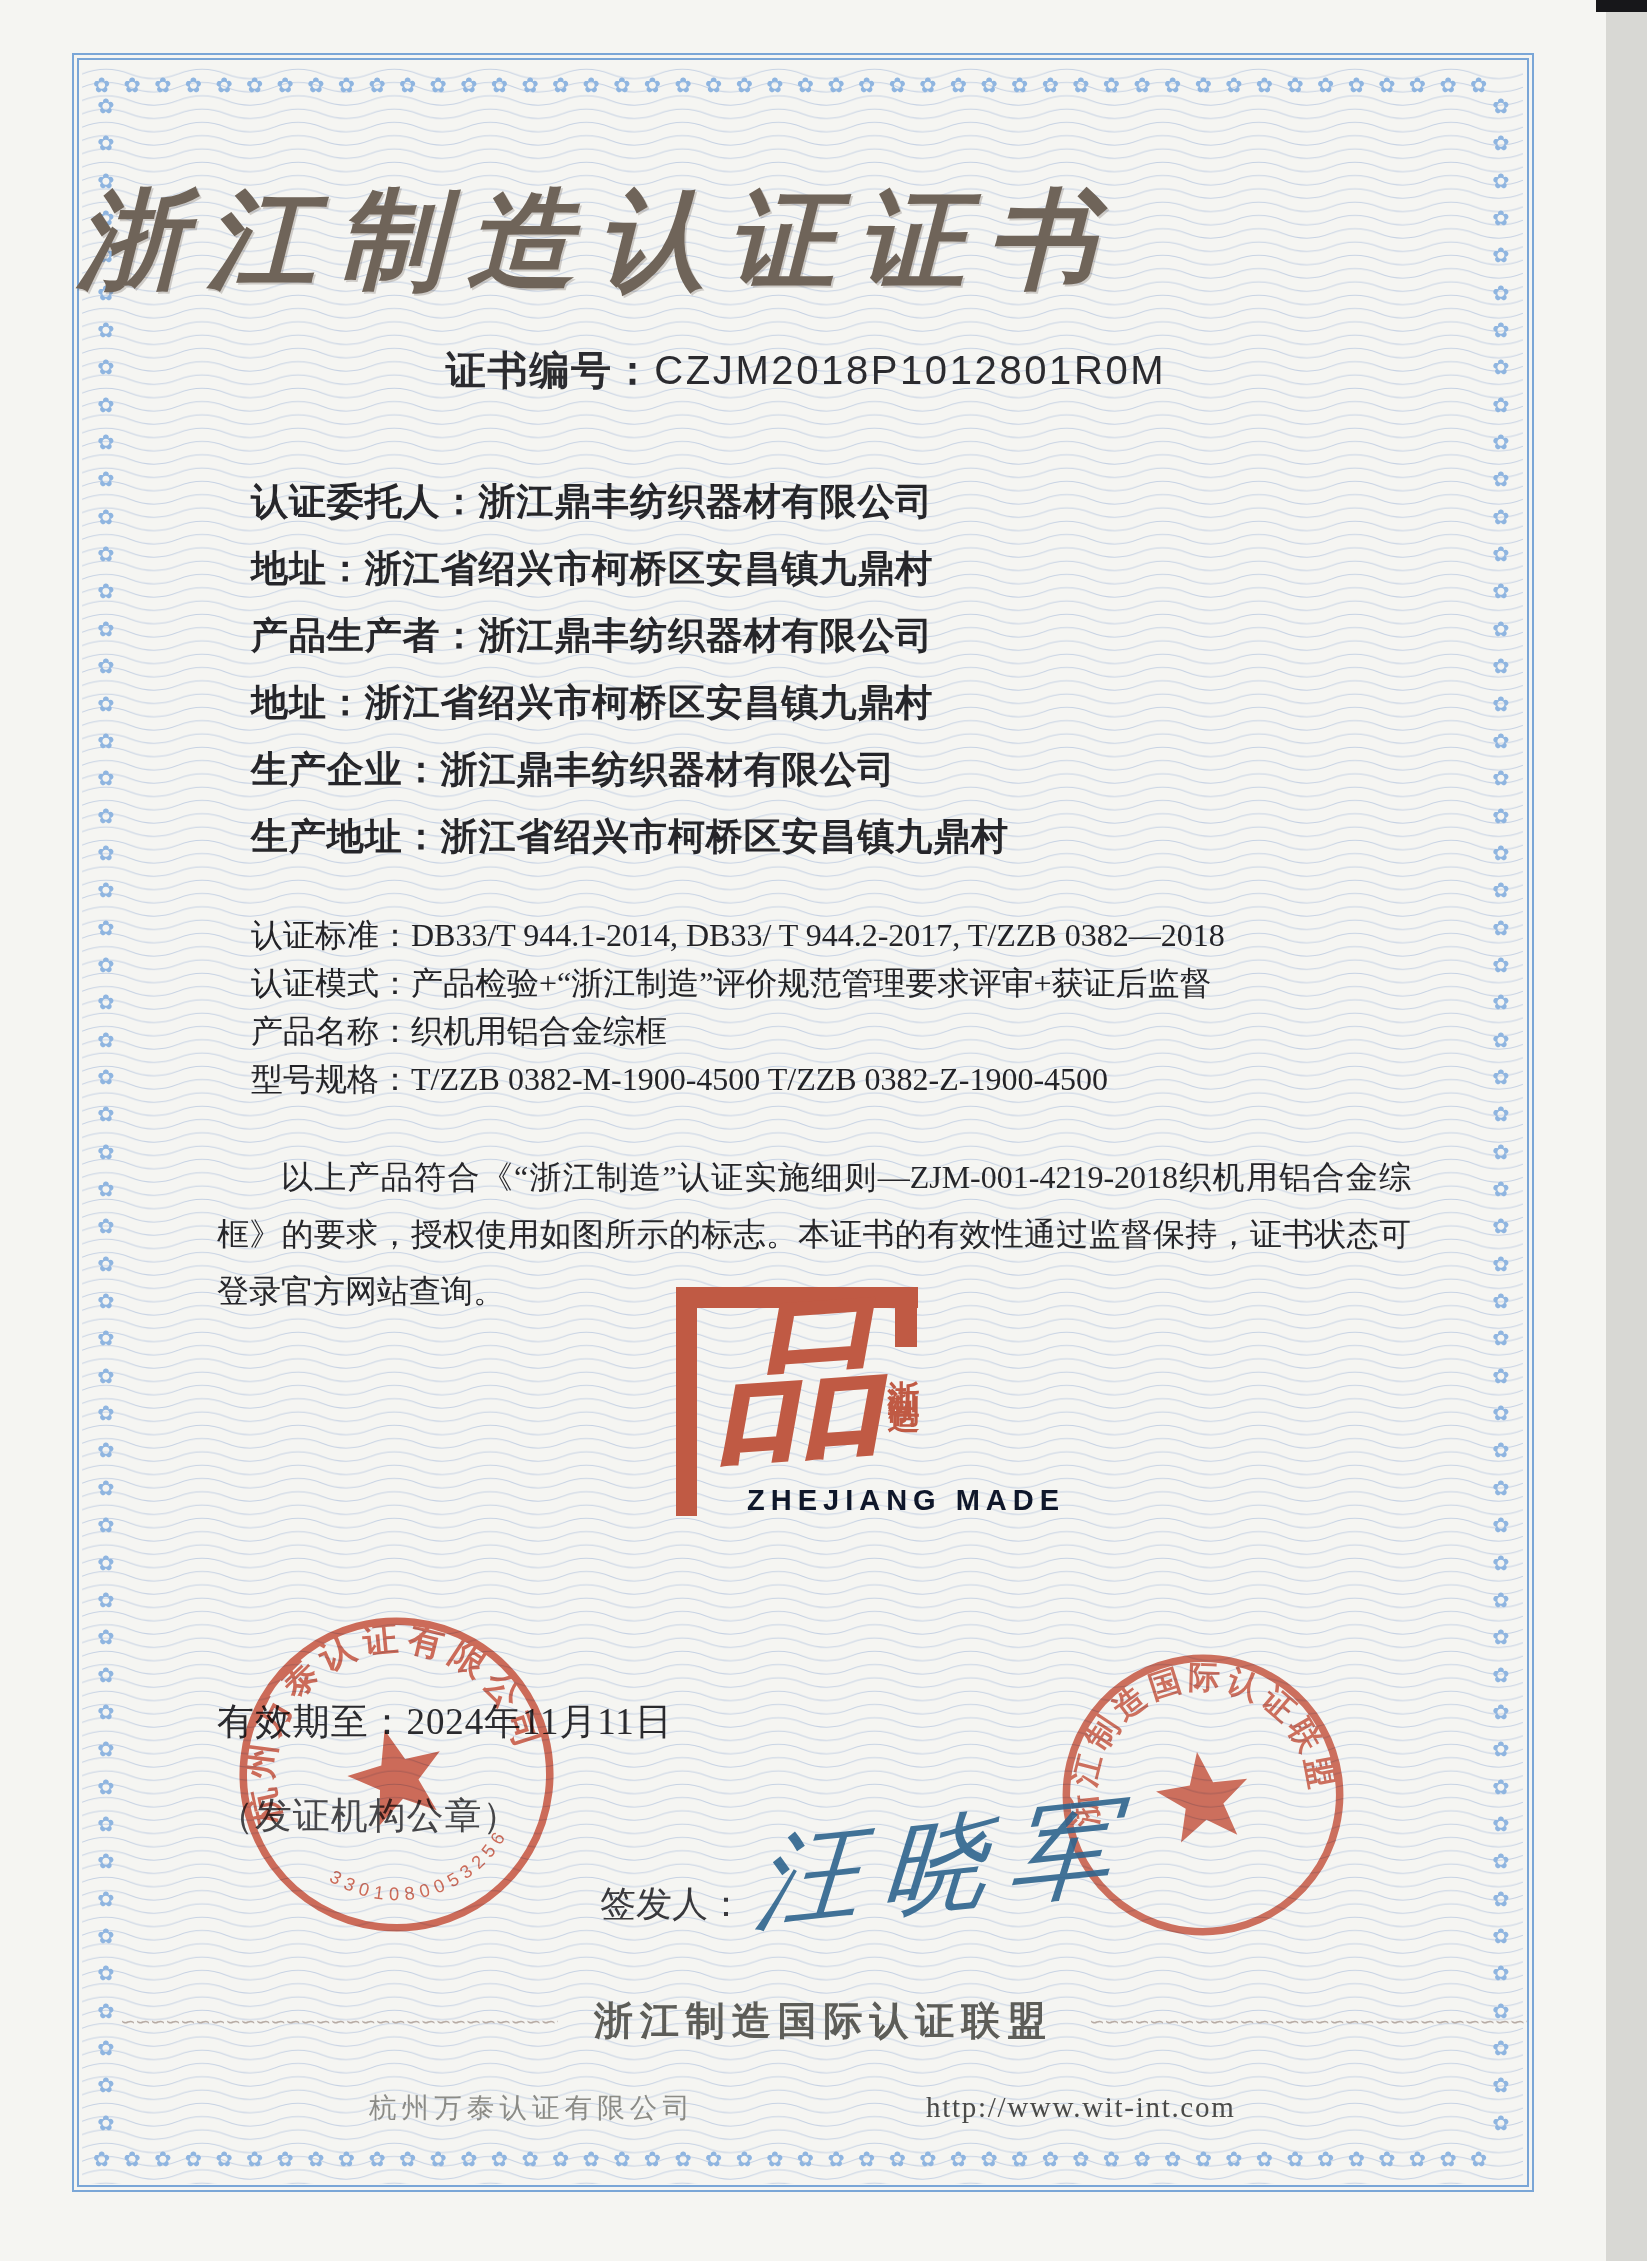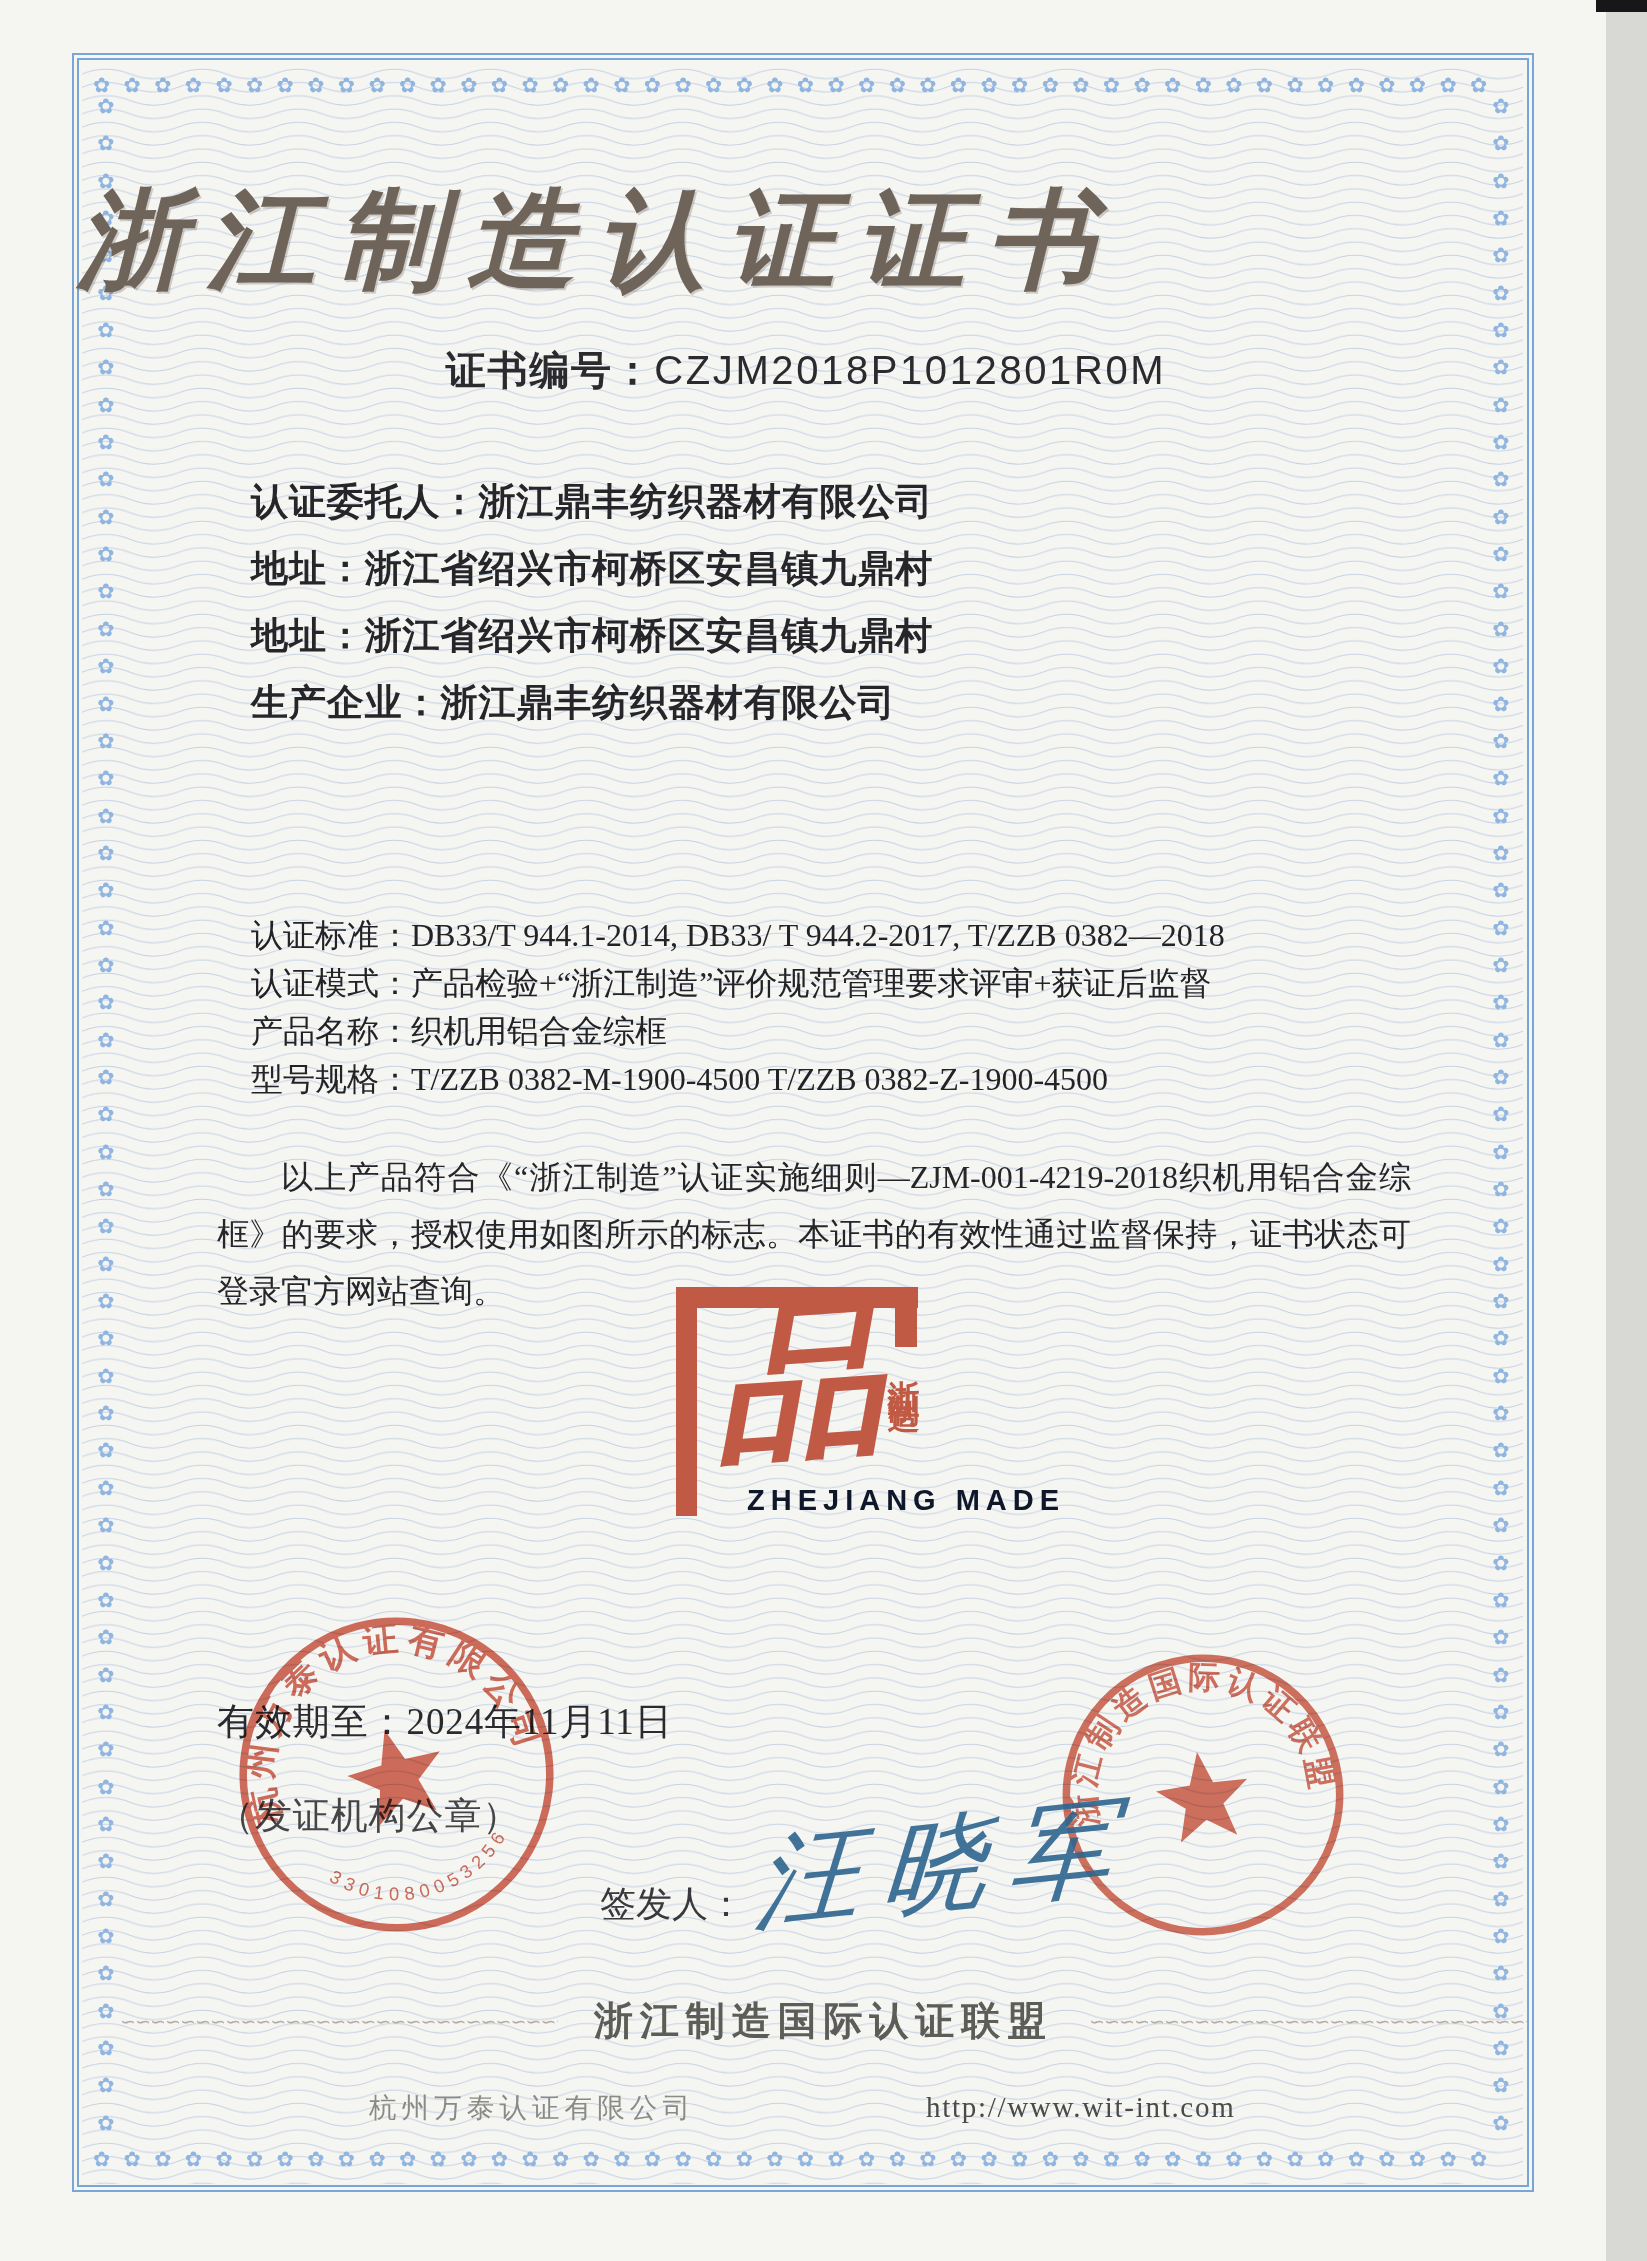--- a/index.html
+++ b/index.html
@@ -129,22 +129,24 @@
 
   <div class="content title">浙江制造认证证书</div>
 
   <div class="content certline">
     <span>证书编号：</span><span class="num">CZJM2018P1012801R0M</span>
   </div>
 
   <div class="content fields">
     <div><span>认证委托人：</span><span>浙江鼎丰纺织器材有限公司</span></div>
     <div><span>地址：</span><span>浙江省绍兴市柯桥区安昌镇九鼎村</span></div>
+    <div><span>产品生产者：</span><span>浙江鼎丰纺织器材有限公司</span></div>
     <div><span>地址：</span><span>浙江省绍兴市柯桥区安昌镇九鼎村</span></div>
     <div><span>生产企业：</span><span>浙江鼎丰纺织器材有限公司</span></div>
+    <div><span>生产地址：</span><span>浙江省绍兴市柯桥区安昌镇九鼎村</span></div>
   </div>
 
   <div class="content specs">
     <div><span>认证标准：</span><span>DB33/T 944.1-2014, DB33/ T 944.2-2017, T/ZZB 0382—2018</span></div>
     <div><span>认证模式：</span><span>产品检验+“浙江制造”评价规范管理要求评审+获证后监督</span></div>
     <div><span>产品名称：</span><span>织机用铝合金综框</span></div>
     <div><span>型号规格：</span><span>T/ZZB 0382-M-1900-4500 T/ZZB 0382-Z-1900-4500</span></div>
   </div>
 
   <div class="content statement">以上产品符合《“浙江制造”认证实施细则—ZJM-001-4219-2018织机用铝合金综框》的要求，授权使用如图所示的标志。本证书的有效性通过监督保持，证书状态可登录官方网站查询。</div>

